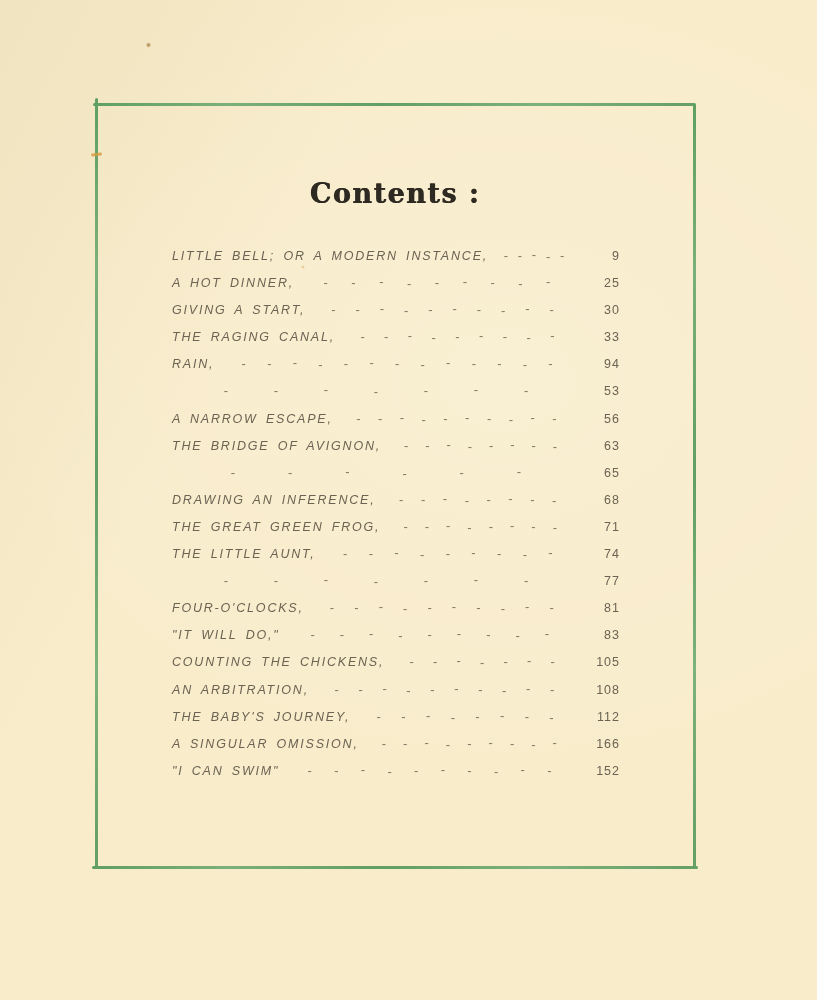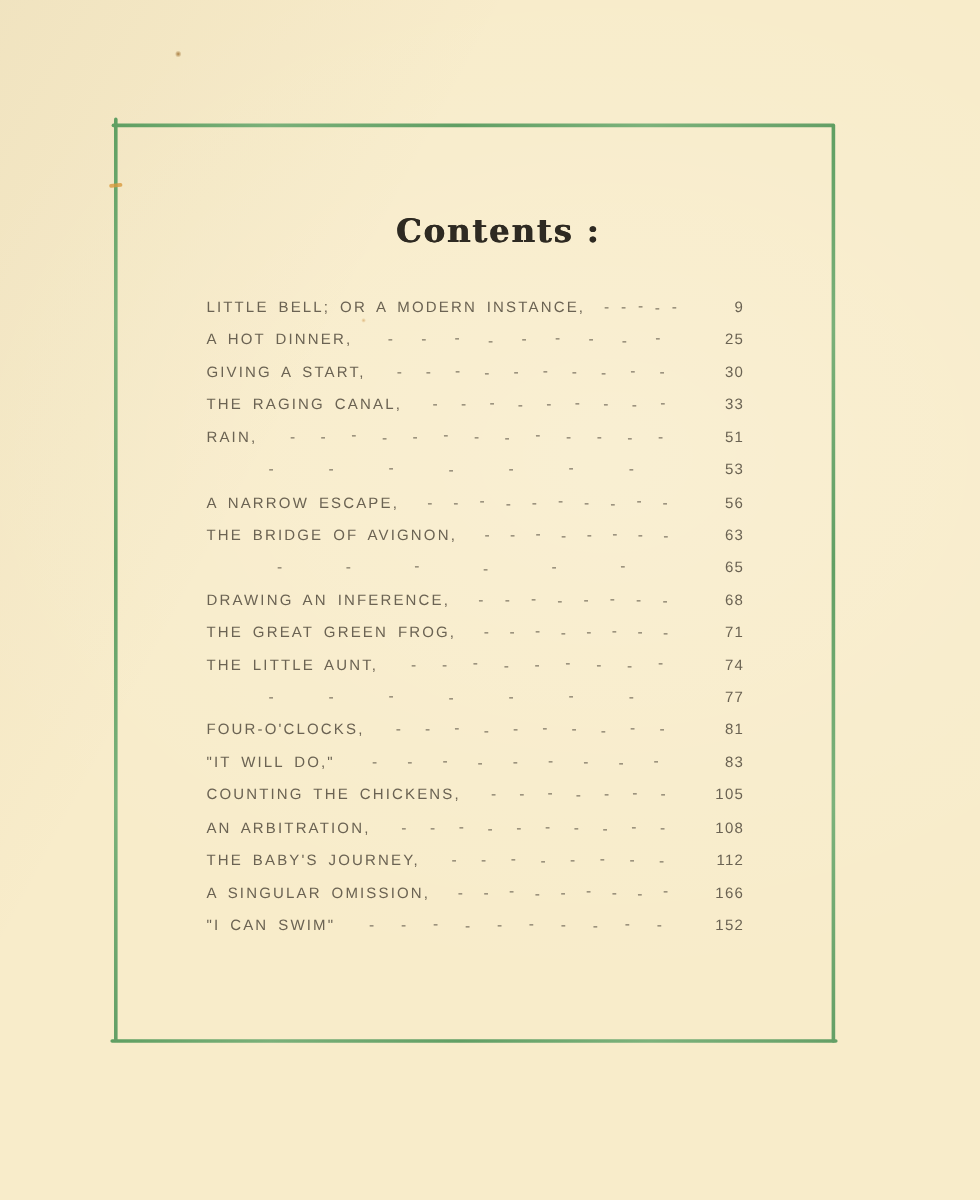--- a/index.html
+++ b/index.html
@@ -33,36 +33,36 @@
 
   .title{
     position:absolute;left:95px;top:178px;width:600px;
     margin:0;text-align:center;
     font-family:"DejaVu Serif", serif;
     font-weight:700;
     font-size:27px;
     letter-spacing:1.5px;
     color:var(--title-ink,#2e2a22);
     text-shadow:0.6px 0 0 currentColor;
-    padding-left:20px;
   }
 
   .list{
     position:absolute;left:172px;top:248px;width:448px;
   }
   .row{
     display:flex;align-items:baseline;
     height:27.1px;
     white-space:nowrap;
   }
   .etitle{
     font-size:12.5px;
     letter-spacing:1.8px;
     word-spacing:3px;
     color:var(--ink,#6b6353);
+    font-style:italic;
   }
   .leader{
     flex:1;
     display:flex;
     justify-content:space-evenly;
     align-items:baseline;
     margin:0 10px 0 6px;
   }
   .dash{
     font-style:normal;
@@ -169,21 +169,21 @@
           <i class="dash">-</i>
           <i class="dash">-</i>
           <i class="dash">-</i>
           <i class="dash">-</i>
           <i class="dash">-</i>
           <i class="dash">-</i>
           <i class="dash">-</i>
           <i class="dash">-</i>
           <i class="dash">-</i>
         </span>
-        <span class="pageno">51</span>
+        <span class="pageno">94</span>
       </div>
       <div class="row">
         <span class="leader">
           <i class="dash">-</i>
           <i class="dash">-</i>
           <i class="dash">-</i>
           <i class="dash">-</i>
           <i class="dash">-</i>
           <i class="dash">-</i>
           <i class="dash">-</i>

